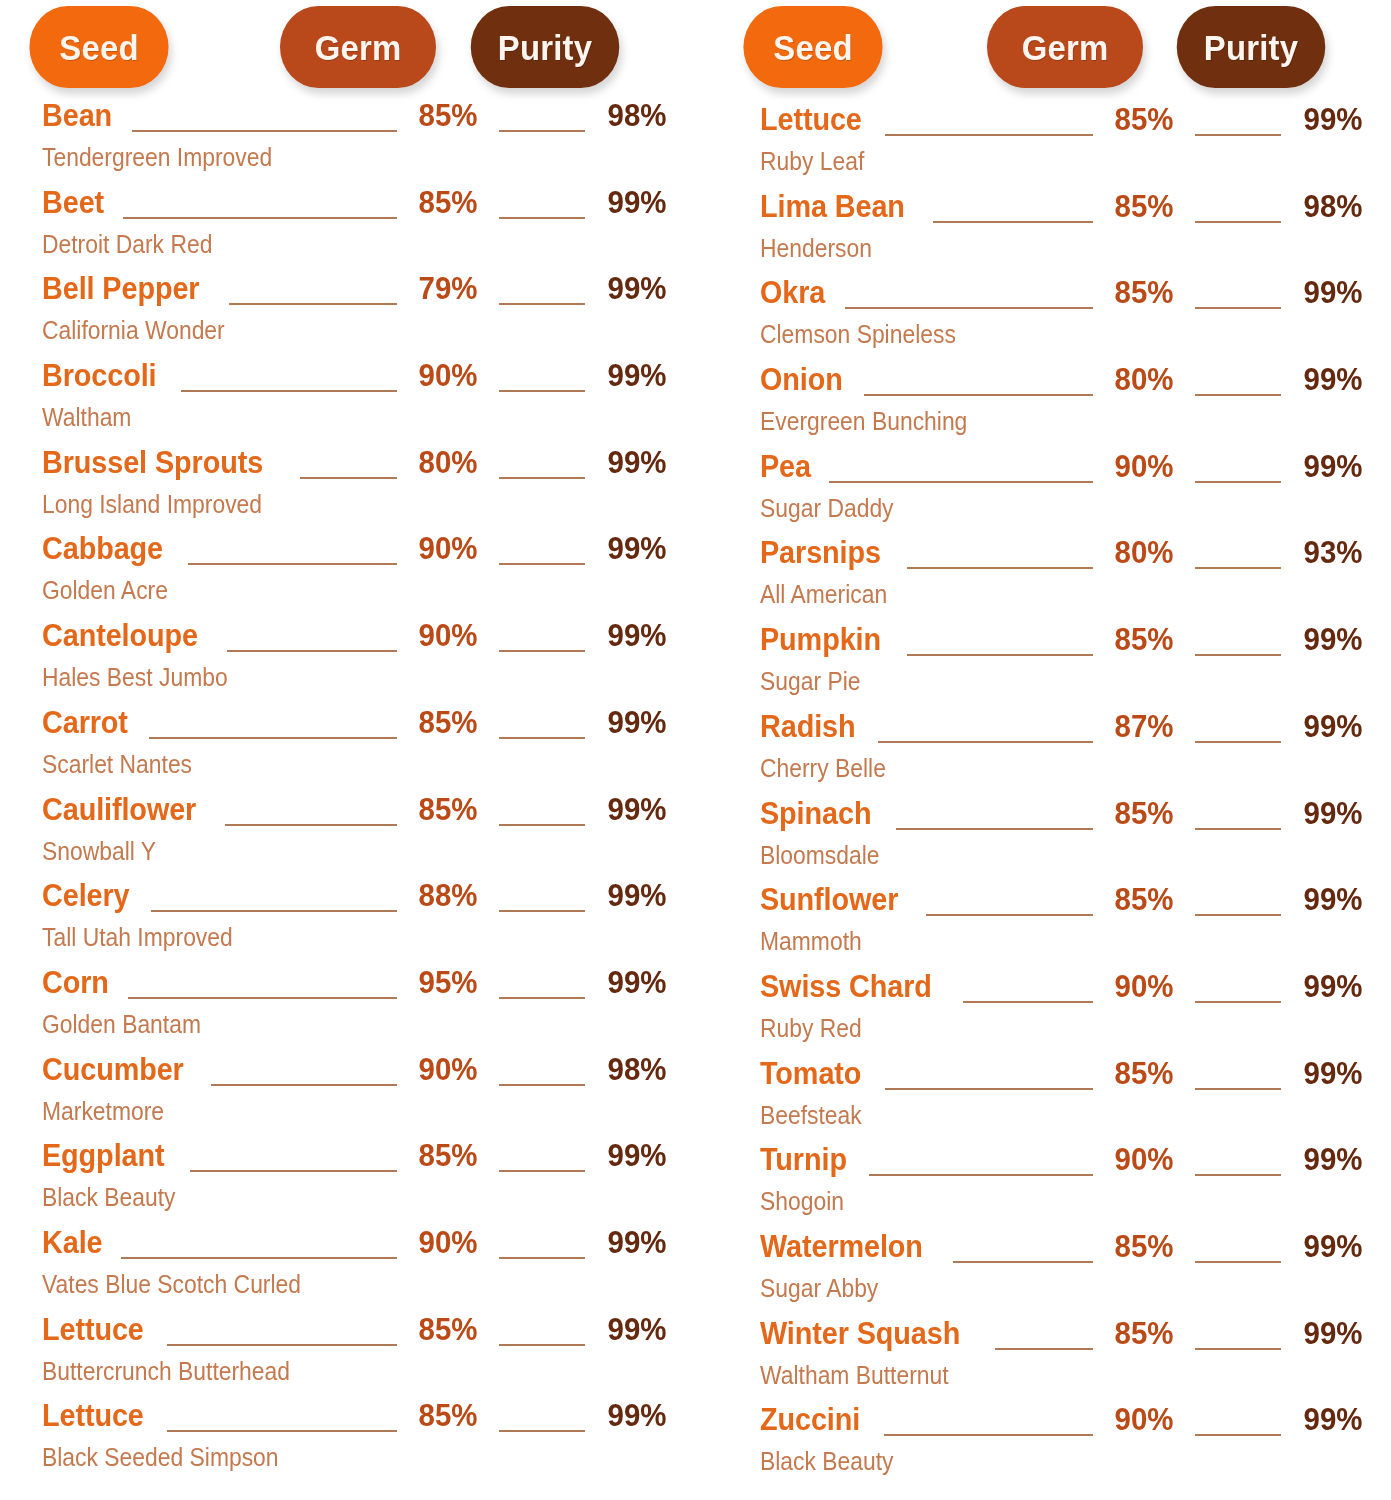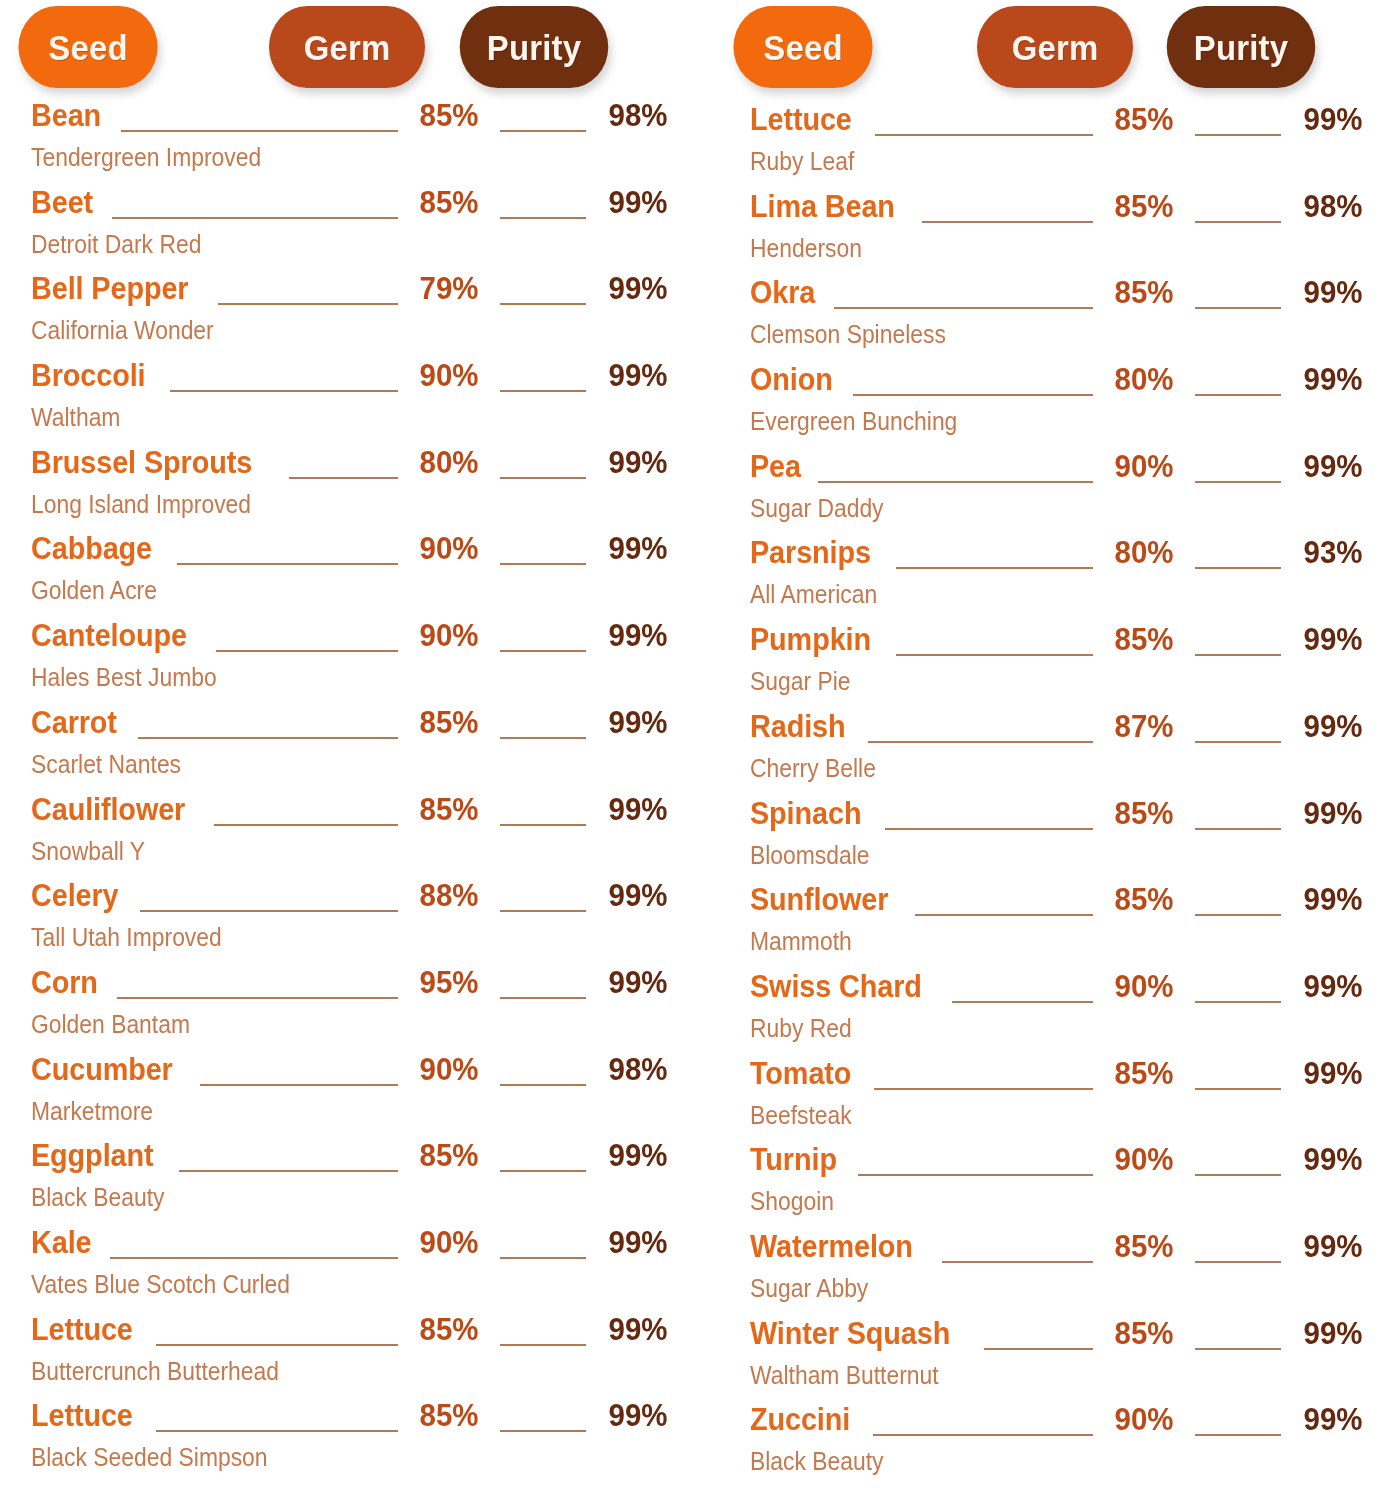--- a/index.html
+++ b/index.html
@@ -18,20 +18,21 @@
     height: 1500px;
     background: #ffffff;
     display: flex;
     flex-direction: row;
   }
 
   .column {
     width: 695.5px;
     padding: 0 18px 0 0;
     position: relative;
+    margin-left: 11px;
   }
   .column.col-2 { padding-left: 18px; }
 
   
   .header-row {
     position: relative;
     height: 92px;
     display: flex;
     align-items: flex-start;
   }

